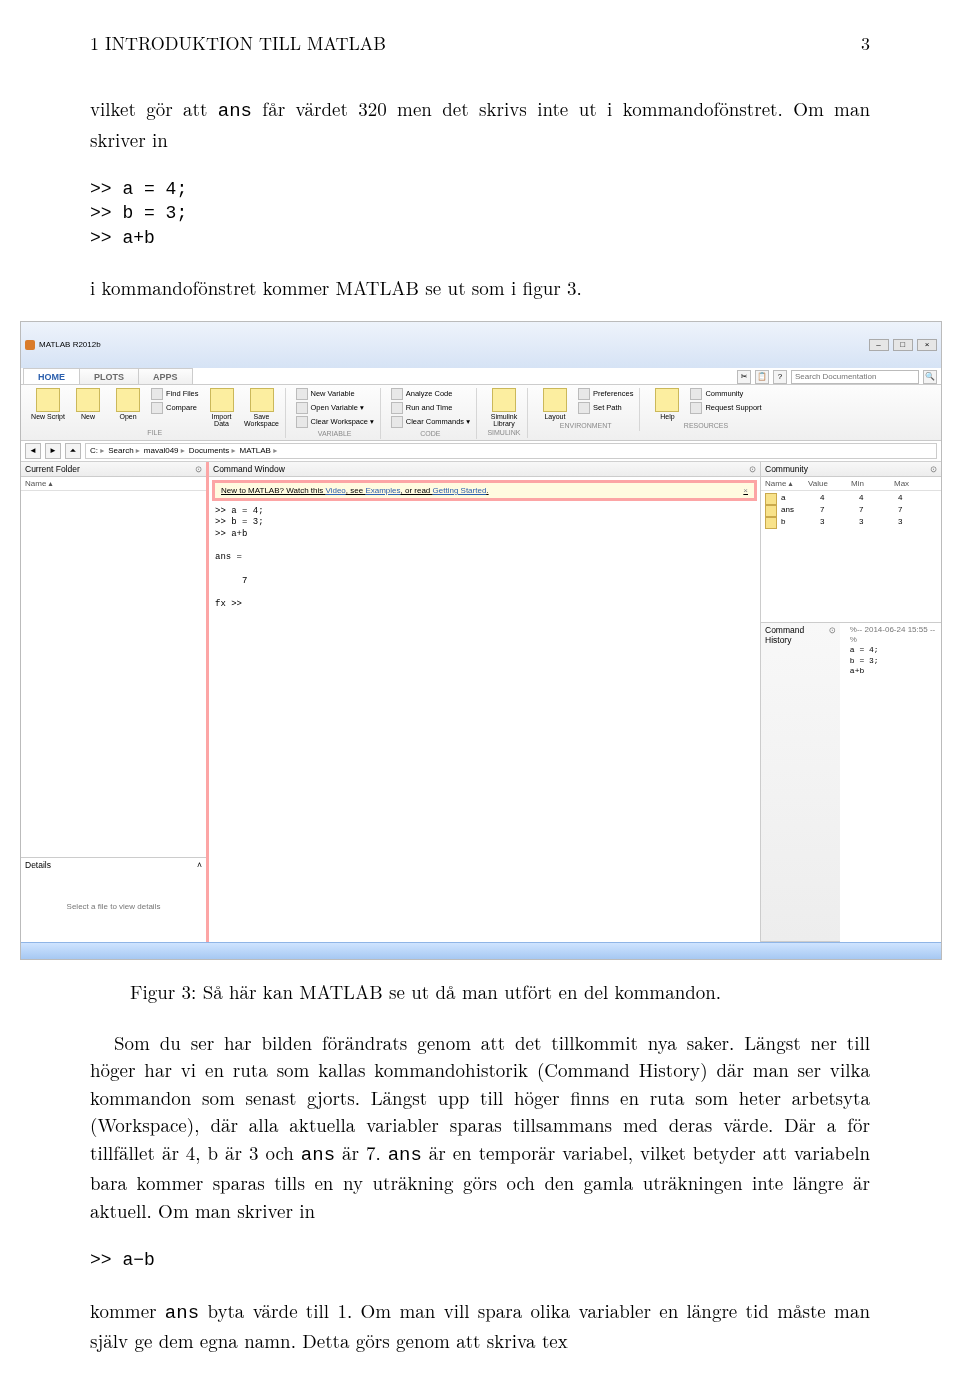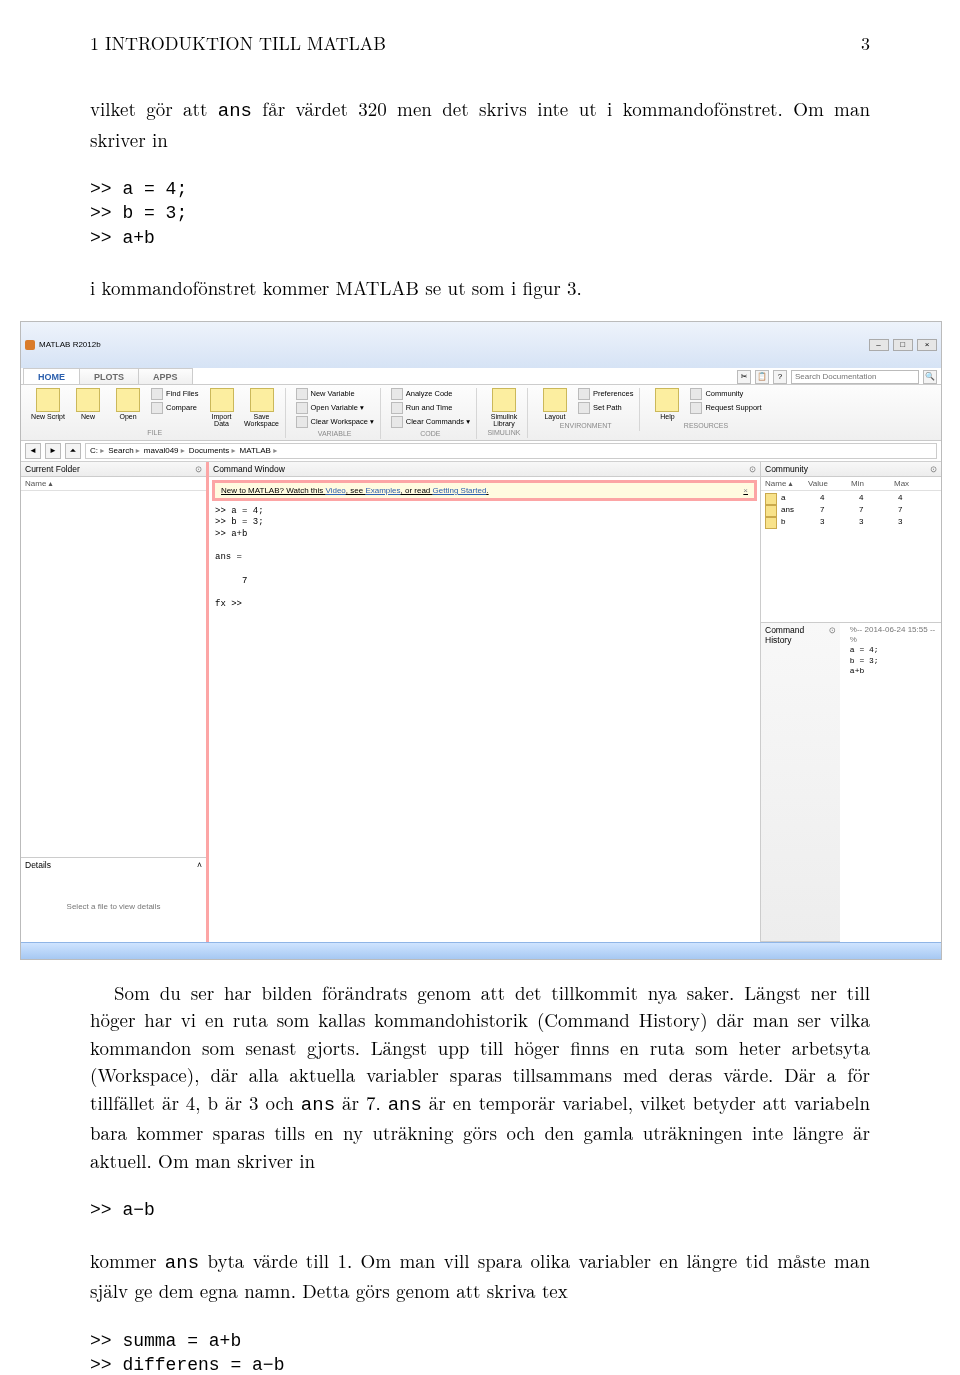--- a/index.html
+++ b/index.html
@@ -386,20 +386,21 @@
             <div>a = 4;</div>
             <div>b = 3;</div>
             <div>a+b</div>
           </div>
         </div>
       </div>
     </div>
     <div class="mb-taskbar"></div>
   </div>
 
+  <p class="fig-caption">Figur 3: Så här kan MATLAB se ut då man utfört en del kommandon.</p>
 
   <p class="body-text indent">
     <span>Som du ser har bilden förändrats genom att det tillkommit nya saker. Längst ner till höger har vi en ruta som kallas kommandohistorik (Command History) där man ser vilka kommandon som senast gjorts. Längst upp till höger finns en ruta som heter arbetsyta (Workspace), där alla aktuella variabler sparas tillsammans med deras värde. Där a för tillfället är 4, b är 3 och </span><span class="tt">ans</span><span> är 7. </span><span class="tt">ans</span><span> är en temporär variabel, vilket betyder att variabeln bara kommer sparas tills en ny uträkning görs och den gamla uträkningen inte längre är aktuell. Om man skriver in</span>
   </p>
 
   <div class="code-block">&gt;&gt; a−b</div>
 
   <p class="body-text">
     <span>kommer </span><span class="tt">ans</span><span> byta värde till 1. Om man vill spara olika variabler en längre tid måste man själv ge dem egna namn. Detta görs genom att skriva tex</span>
   </p>

